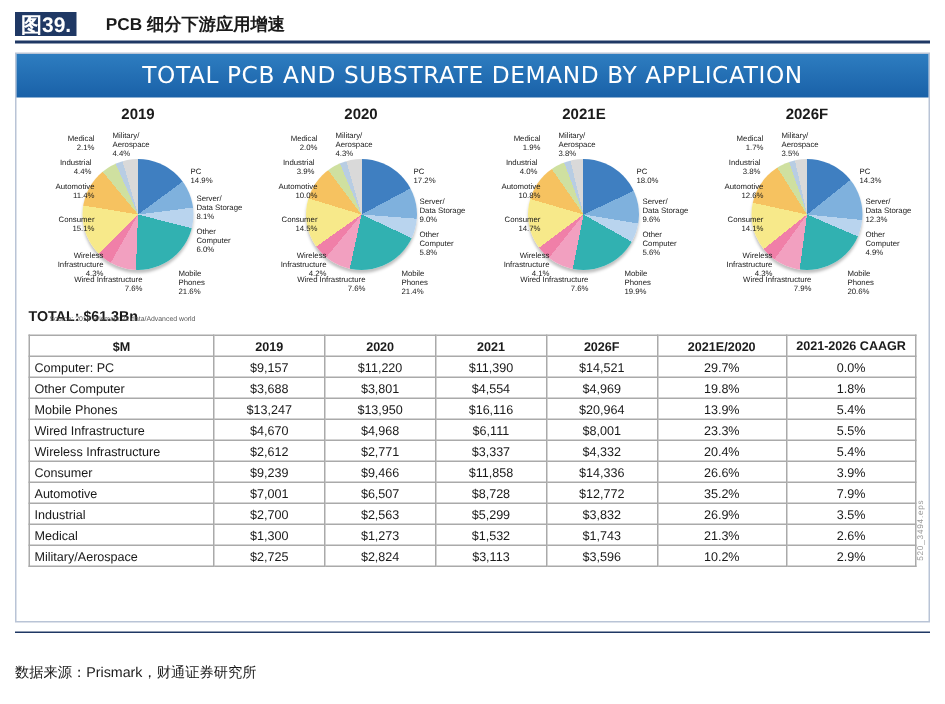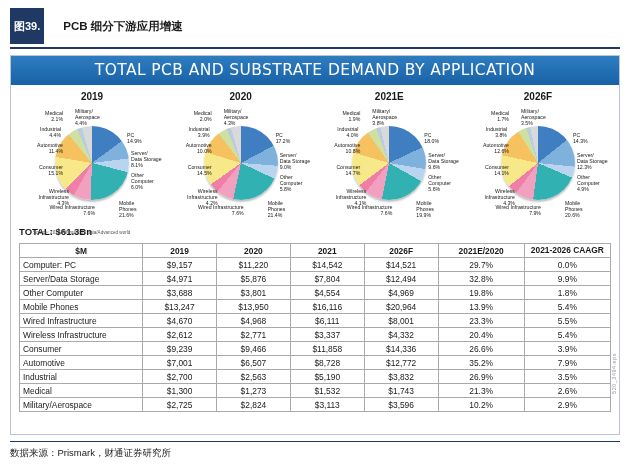--- a/index.html
+++ b/index.html
@@ -14,22 +14,22 @@
 
   
   .fig-title{
     display:flex;align-items:center;gap:0;
     margin-top:8px;
     border-bottom:2px solid #1f3864;
     padding-bottom:3px;
   }
   .fig-badge{
     background:#1f3864;color:#fff;
-    font-size:11px;font-weight:bold;
-    padding:12px 4px;line-height:12px;
+    font-size:14px;font-weight:bold;
+    padding:2px 4px;line-height:12px;
   }
   .fig-text{
     font-size:11.5px;font-weight:bold;color:#1a1a1a;
     margin-left:19px;
   }
 
   
   .panel{
     margin-top:6px;
     border:1px solid #b9c4d6;
@@ -120,21 +120,21 @@
   tbody td{text-align:center;}
   tbody tr.total td{font-weight:bold;}
   .hdr-2row{line-height:9px;}
 
   
   .footer{
     margin-top:6px;
     font-size:9.5px;
     color:#1a1a1a;
     border-top:1px solid #1f3864;
-    padding-top:5px;
+    padding-top:20px;
   }
   .sidecode{
     position:absolute;
     right:2px;bottom:40px;
     font-size:5.5px;color:#999;
     writing-mode:vertical-rl;
     transform:rotate(180deg);
     letter-spacing:.5px;
   }
 </style>
@@ -284,33 +284,24 @@
             <th style="width:12%">2026F</th>
             <th style="width:14%">2021E/2020</th>
             <th class="hdr-2row" style="width:14%">2021-2026 CAAGR</th>
           </tr>
         </thead>
         <tbody id="tbody">
             <tr>
               <td>Computer: PC</td>
               <td>$9,157</td>
               <td>$11,220</td>
-              <td>$14,542</td>
+              <td>$11,390</td>
               <td>$14,521</td>
               <td>29.7%</td>
               <td>0.0%</td>
-            </tr>
-            <tr>
-              <td>Server/Data Storage</td>
-              <td>$4,971</td>
-              <td>$5,876</td>
-              <td>$7,804</td>
-              <td>$12,494</td>
-              <td>32.8%</td>
-              <td>9.9%</td>
             </tr>
             <tr>
               <td>Other Computer</td>
               <td>$3,688</td>
               <td>$3,801</td>
               <td>$4,554</td>
               <td>$4,969</td>
               <td>19.8%</td>
               <td>1.8%</td>
             </tr>
@@ -356,21 +347,21 @@
               <td>$6,507</td>
               <td>$8,728</td>
               <td>$12,772</td>
               <td>35.2%</td>
               <td>7.9%</td>
             </tr>
             <tr>
               <td>Industrial</td>
               <td>$2,700</td>
               <td>$2,563</td>
-              <td>$5,190</td>
+              <td>$5,299</td>
               <td>$3,832</td>
               <td>26.9%</td>
               <td>3.5%</td>
             </tr>
             <tr>
               <td>Medical</td>
               <td>$1,300</td>
               <td>$1,273</td>
               <td>$1,532</td>
               <td>$1,743</td>

